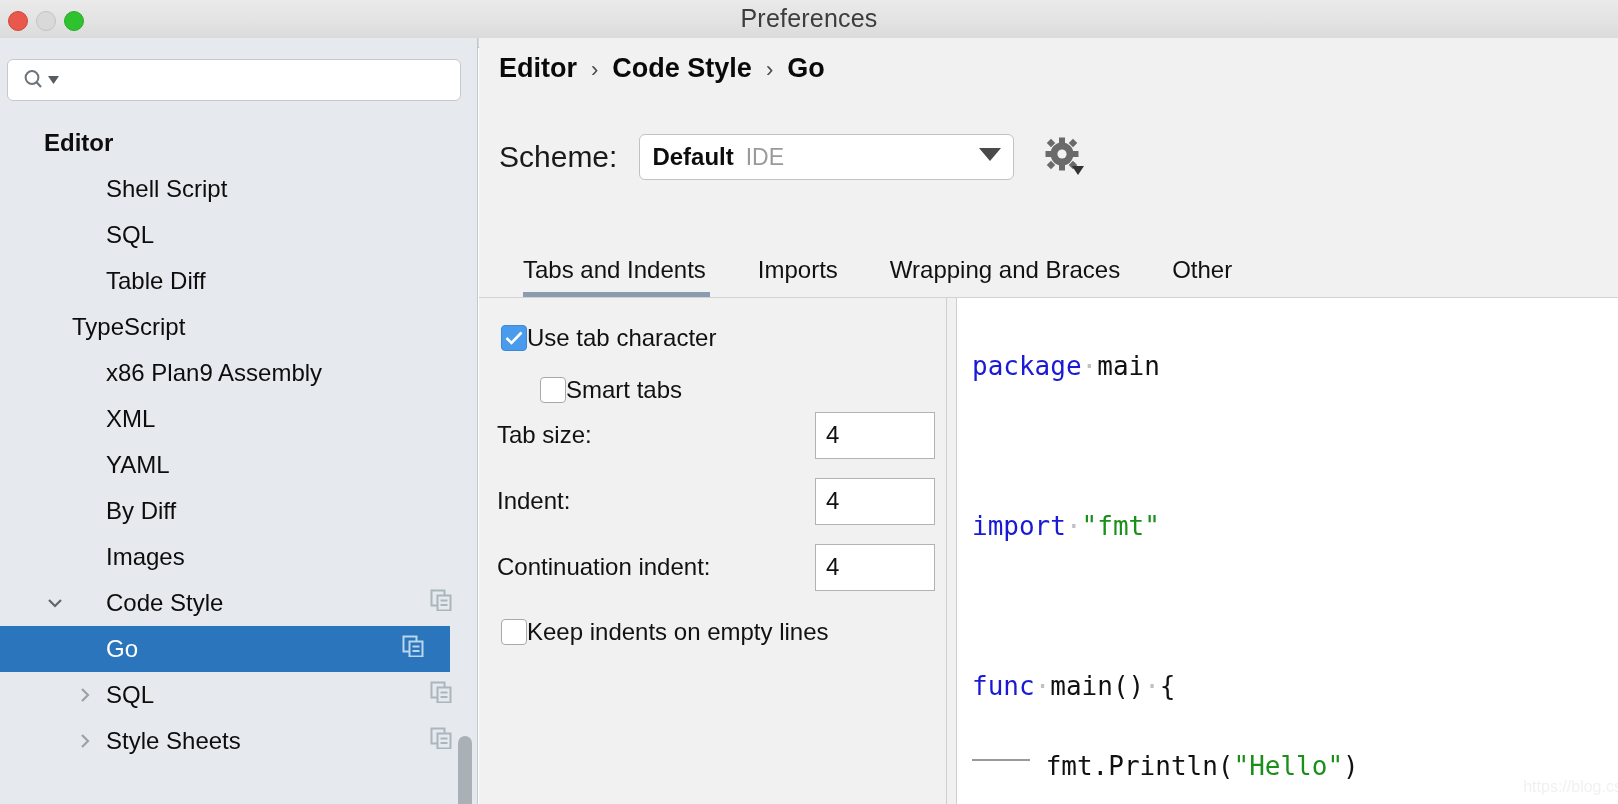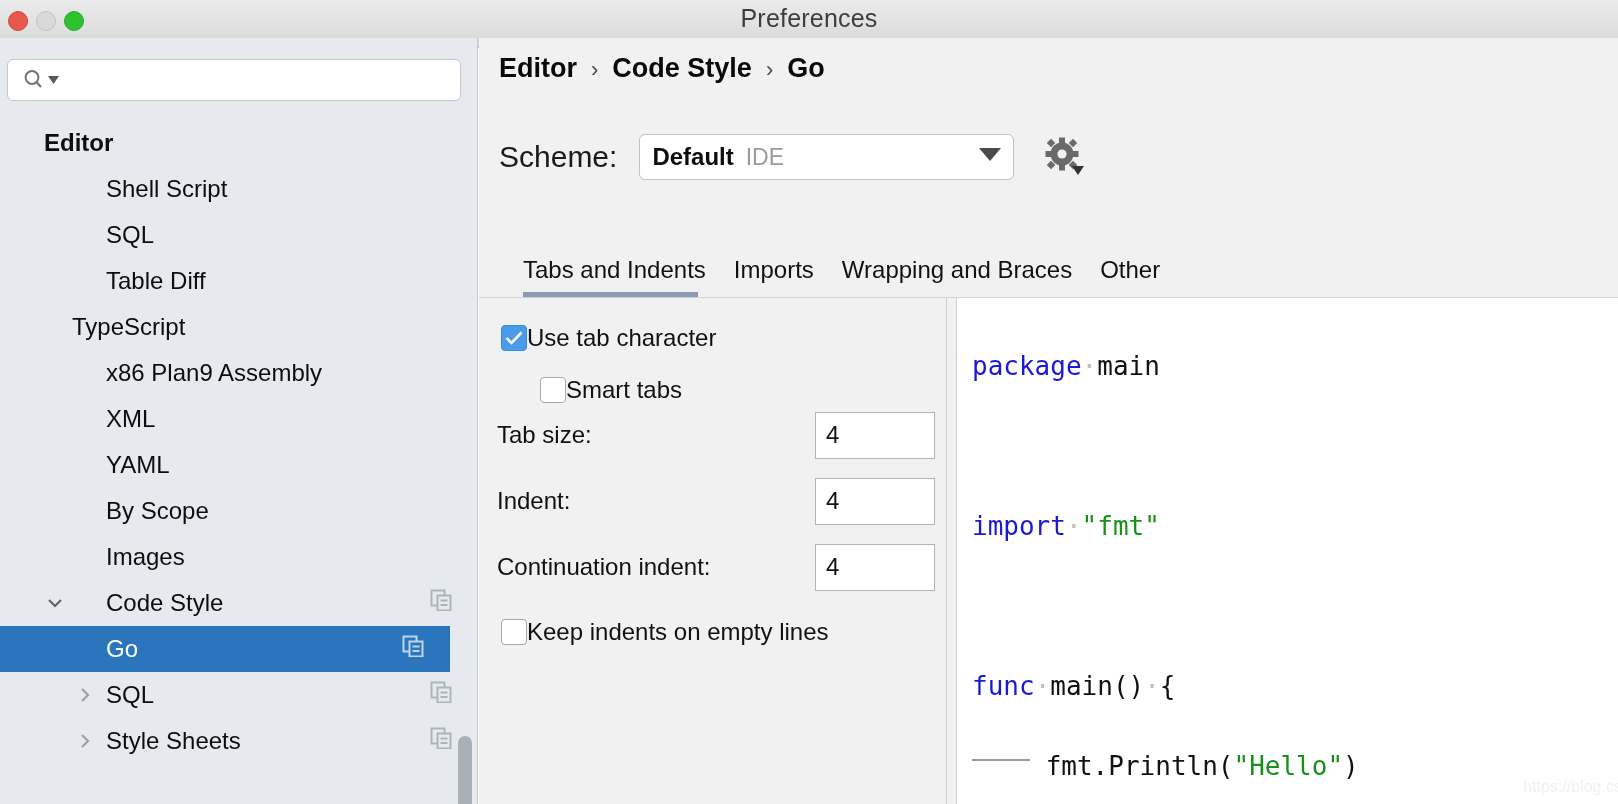--- a/index.html
+++ b/index.html
@@ -90,21 +90,21 @@
   .gear-btn { margin-left: 28px; display: flex; align-items: center; }
 
   
   .tabs {
     position: absolute; top: 212px; left: 0; width: 1139px; height: 48px;
     display: flex; align-items: flex-start;
     border-bottom: 1px solid #d2d2d2;
   }
   .tab {
     position: relative; height: 47px; line-height: 40px;
-    font-size: 24px; color: #111; padding: 0 14px; white-space: nowrap;
+    font-size: 24px; color: #111; padding: 0 26px; white-space: nowrap;
   }
   .tab:first-child { padding-left: 44px; }
   .tab .underline {
     position: absolute; left: 22px; right: 22px; bottom: 0; height: 5px; background: transparent;
   }
   .tab.active .underline { background: #8b9cb0; }
   .tab:first-child .underline { left: 44px; right: 22px; }
 
   
   .form-pane {
@@ -211,21 +211,21 @@
         <div class="tree-row">
           <span class="tree-label" style="margin-left: 106px;">x86 Plan9 Assembly</span>
         </div>
         <div class="tree-row">
           <span class="tree-label" style="margin-left: 106px;">XML</span>
         </div>
         <div class="tree-row">
           <span class="tree-label" style="margin-left: 106px;">YAML</span>
         </div>
         <div class="tree-row">
-          <span class="tree-label" style="margin-left: 106px;">By Scope</span>
+          <span class="tree-label" style="margin-left: 106px;">By Diff</span>
         </div>
         <div class="tree-row">
           <span class="tree-label" style="margin-left: 106px;">Images</span>
         </div>
         <div class="tree-row">
           <span class="twisty" style="left: 44px;">
             <svg width="20" height="20" viewBox="0 0 20 20">
               <polyline points="4,7 10,13 16,7" fill="none" stroke="#5e666d" stroke-width="2.2"></polyline>
             </svg>
           </span>

